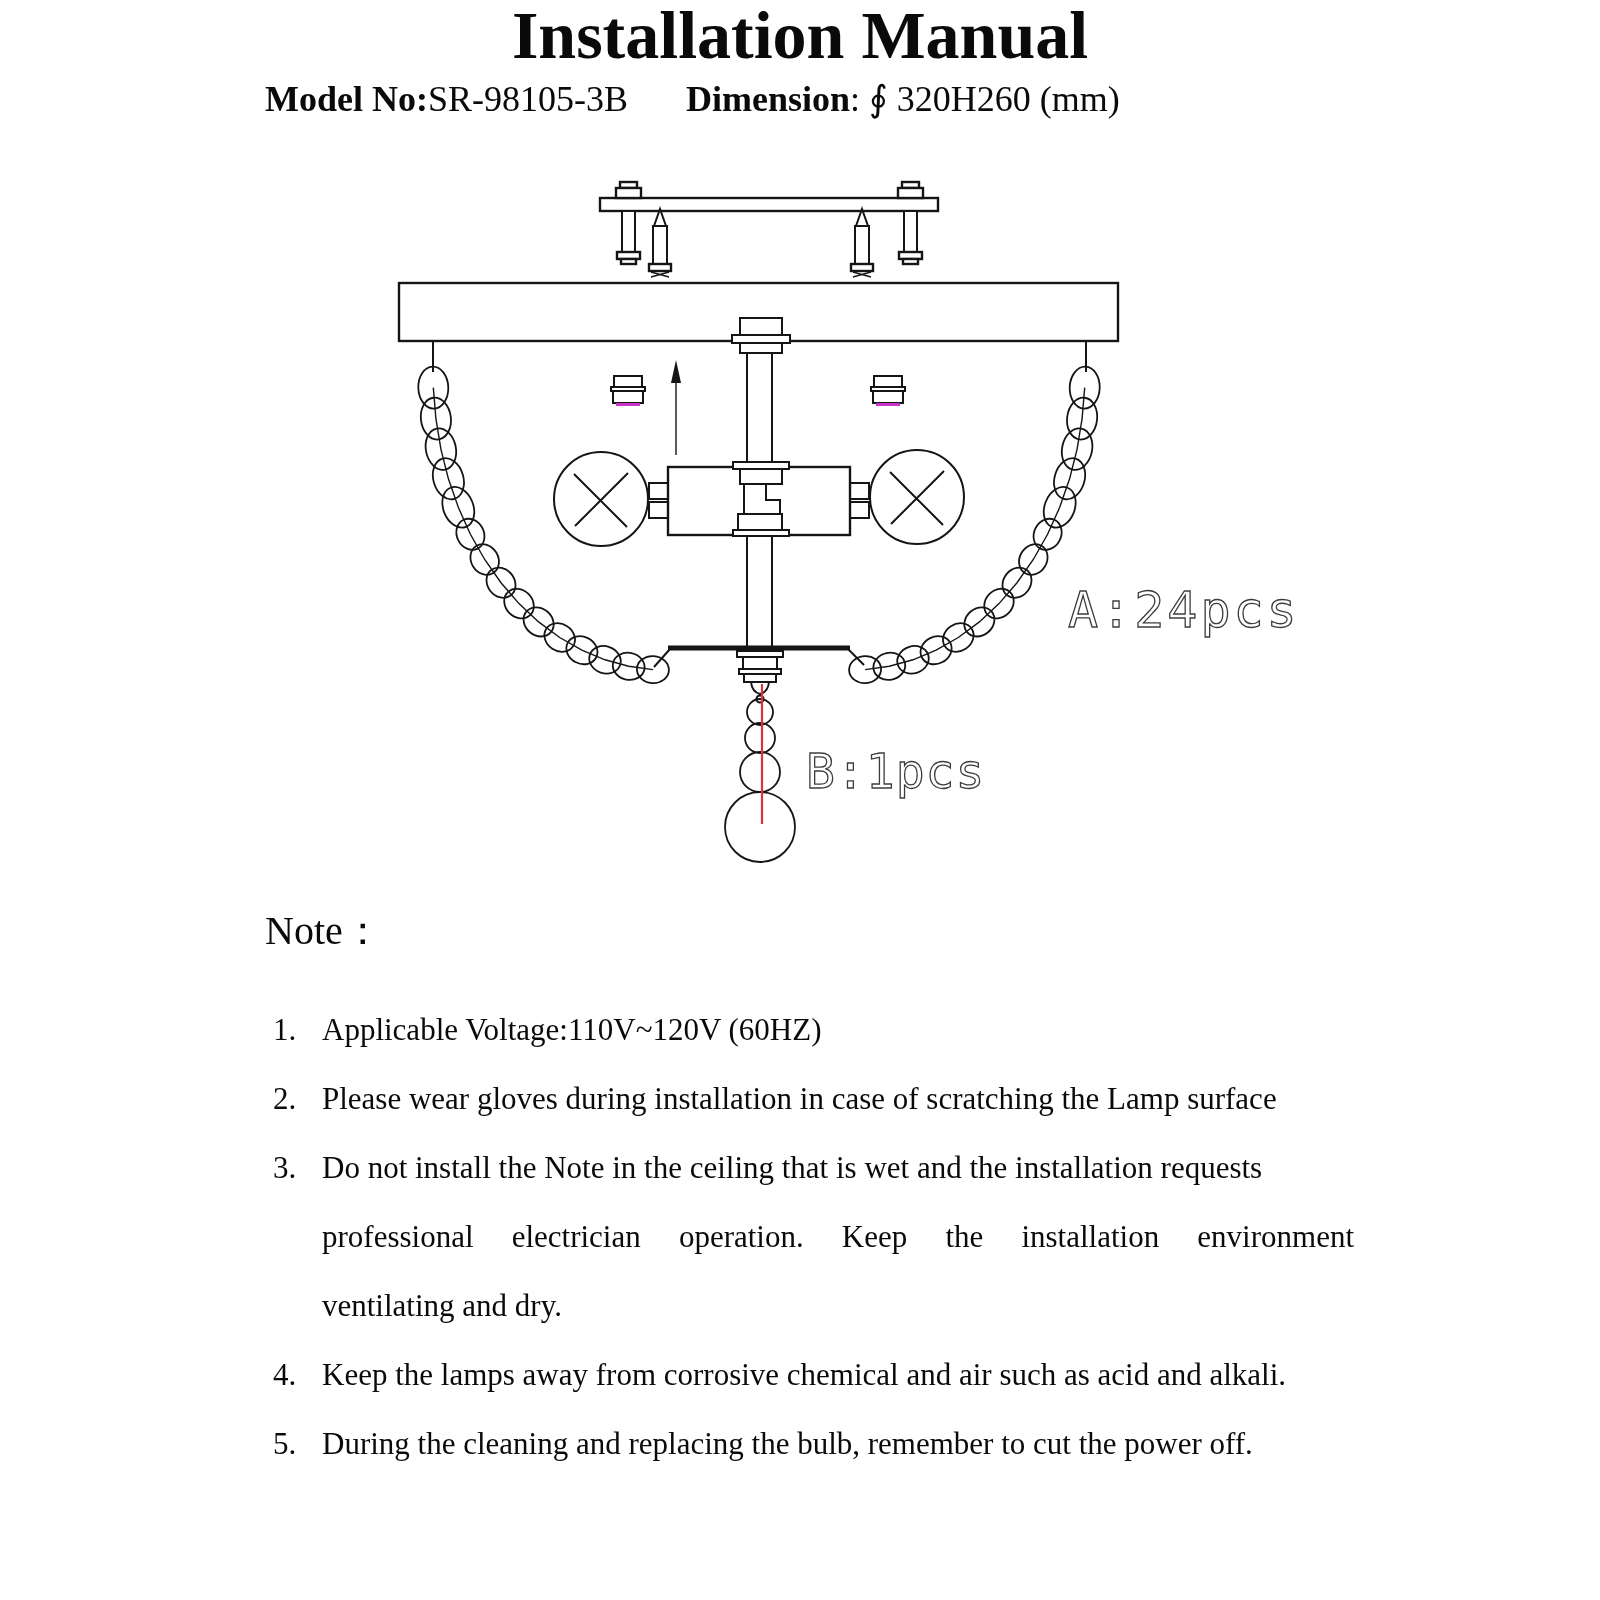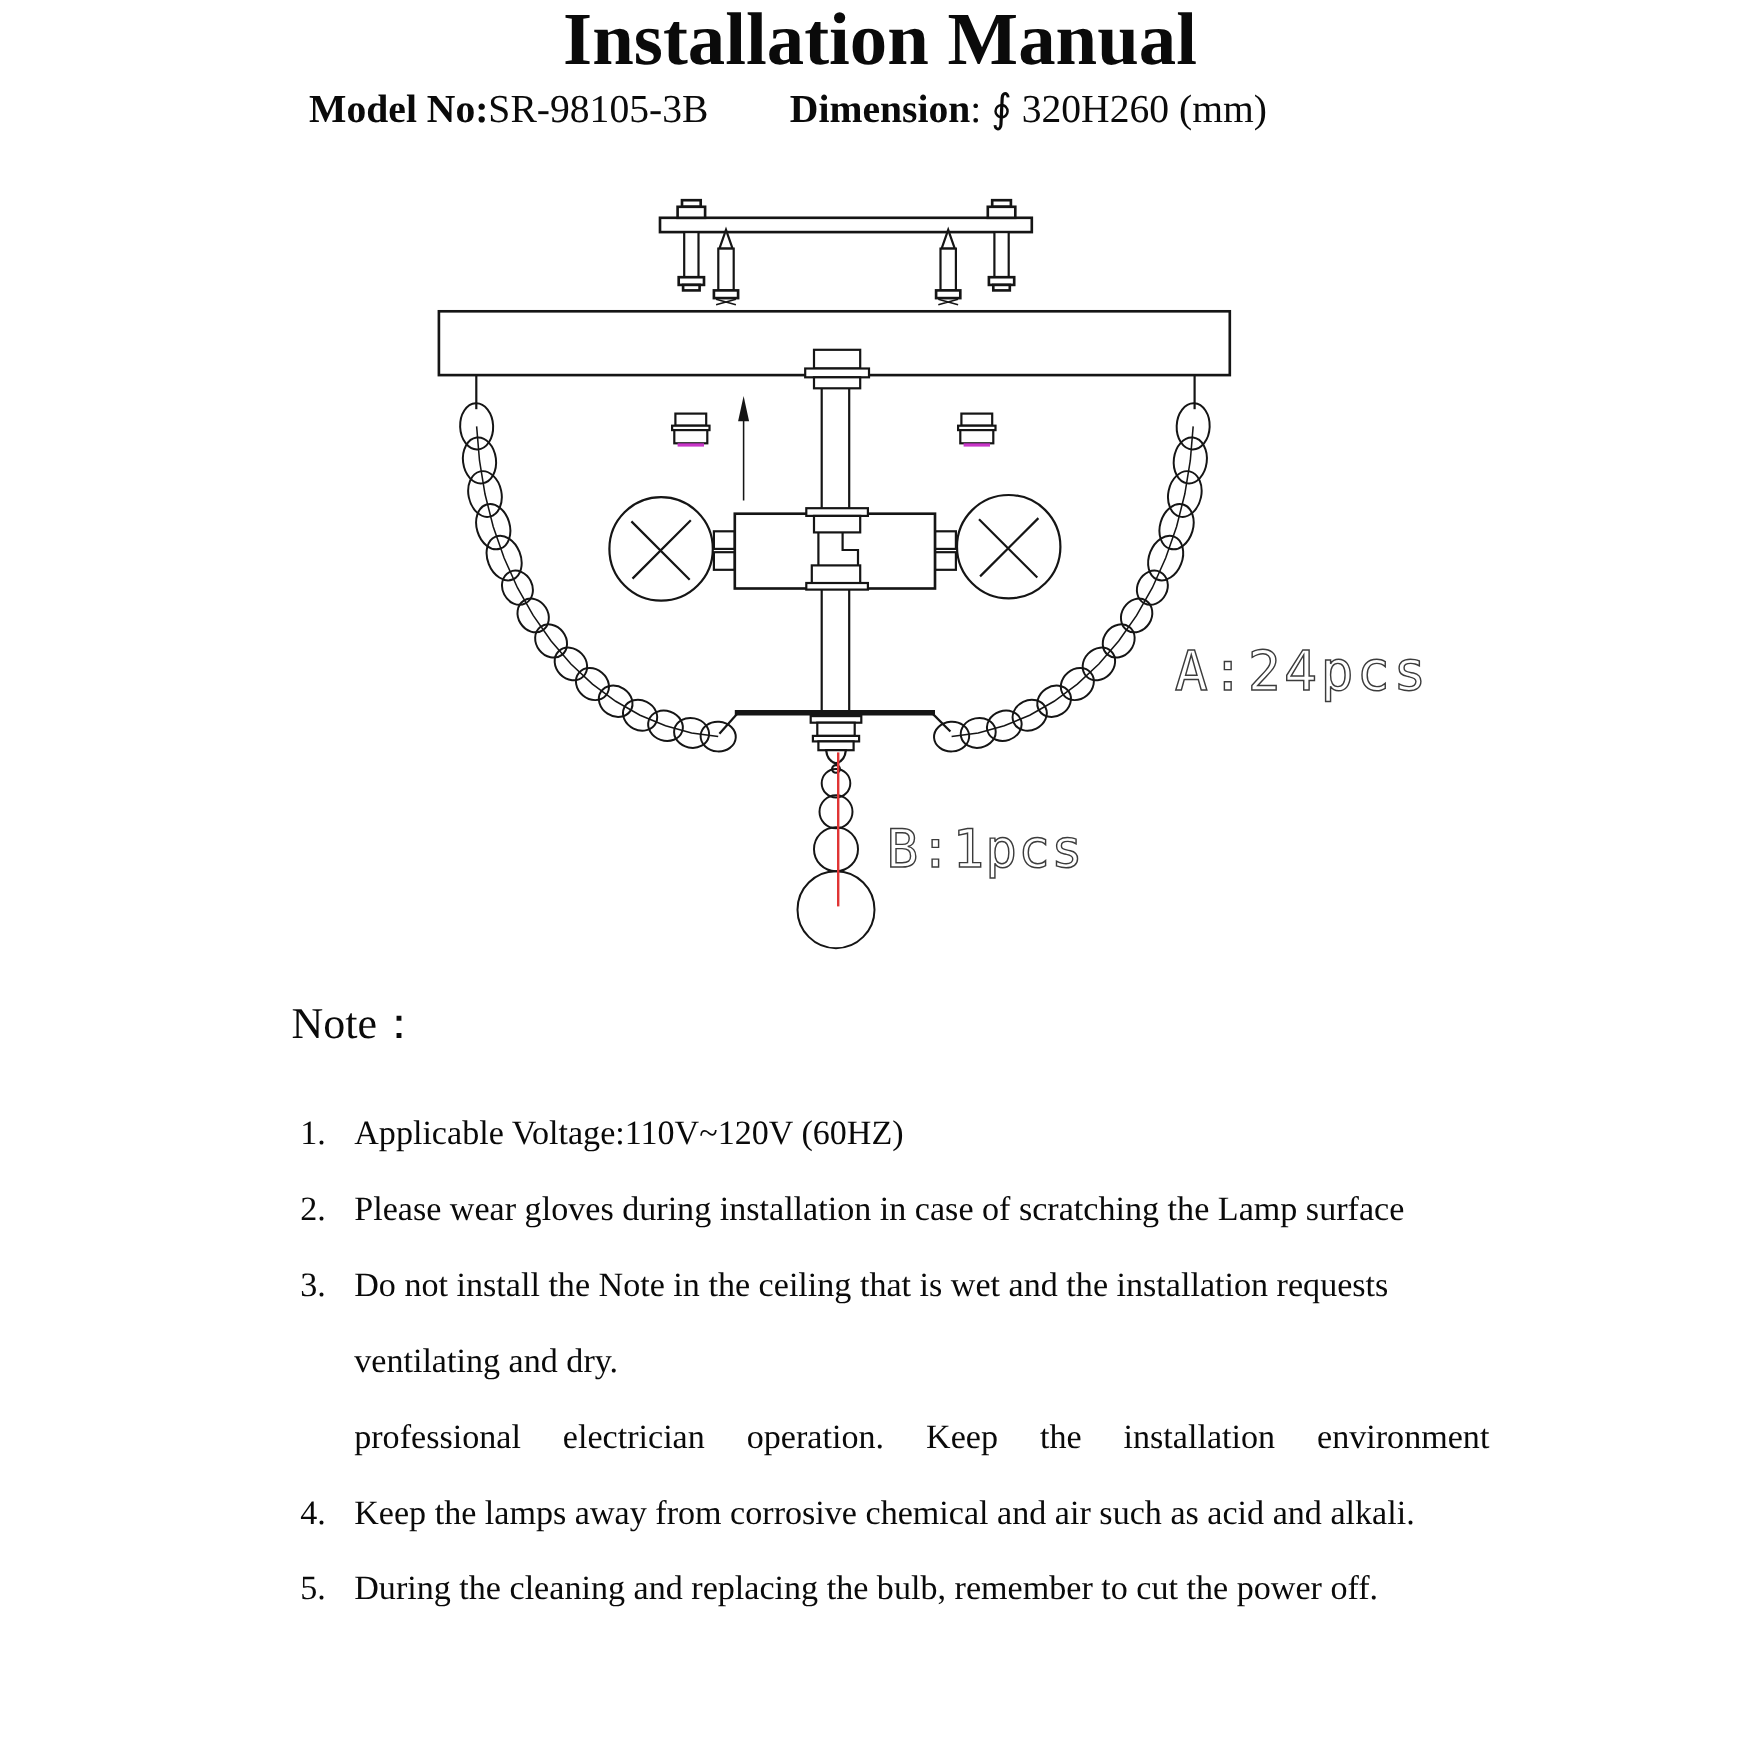--- a/index.html
+++ b/index.html
@@ -8,21 +8,21 @@
     font-family:"Liberation Serif","DejaVu Serif",serif;color:#111;overflow:hidden;
   }
   .abs{position:absolute;}
   #title{
     top:-4px;left:0;width:1600px;text-align:center;
     font-size:68px;font-weight:700;letter-spacing:0px;color:#0a0a0a;
   }
   #modelline{
     top:78px;left:265px;font-size:36px;white-space:nowrap;color:#0a0a0a;
   }
-  #modelline .b{font-weight:700;margin-left:16px;}
+  #modelline .b{font-weight:700;}
   #modelline .gap{display:inline-block;width:58px;}
   #diagram{top:0;left:0;}
   .s{fill:#fff;stroke:var(--ink);stroke-width:2.4;}
   .so{fill:#fff;stroke:var(--ink);stroke-width:2;}
   .hv{stroke:var(--ink);stroke-width:2;}
   .thin{fill:none;stroke:var(--ink);stroke-width:1.4;}
   .thin2{fill:none;stroke:var(--ink);stroke-width:2;}
   .bead{fill:none;stroke:var(--ink);stroke-width:1.8;}
   .cad{font-family:"DejaVu Sans Mono",monospace;fill:none;stroke:var(--cad);stroke-width:1.3px;}
   #noteheading{
@@ -215,29 +215,29 @@
       <span class="txt">Applicable Voltage:110V~120V (60HZ)</span>
     </div>
     <div class="noteline">
       <span class="num">2.</span>
       <span class="txt">Please wear gloves during installation in case of scratching the Lamp surface</span>
     </div>
     <div class="noteline">
       <span class="num">3.</span>
       <span class="txt">Do not install the Note in the ceiling that is wet and the installation requests</span>
     </div>
-    <div class="noteline">
-      <span class="num"></span>
-      <span class="txt">ventilating and dry.</span>
-    </div>
     <div class="noteline justify">
       <span class="num"></span>
       <span class="txt">professional electrician operation. Keep the installation environment</span>
     </div>
     <div class="noteline">
+      <span class="num"></span>
+      <span class="txt">ventilating and dry.</span>
+    </div>
+    <div class="noteline">
       <span class="num">4.</span>
       <span class="txt">Keep the lamps away from corrosive chemical and air such as acid and alkali.</span>
     </div>
     <div class="noteline">
       <span class="num">5.</span>
       <span class="txt">During the cleaning and replacing the bulb, remember to cut the power off.</span>
     </div>
   </div>
 
 </body></html>

